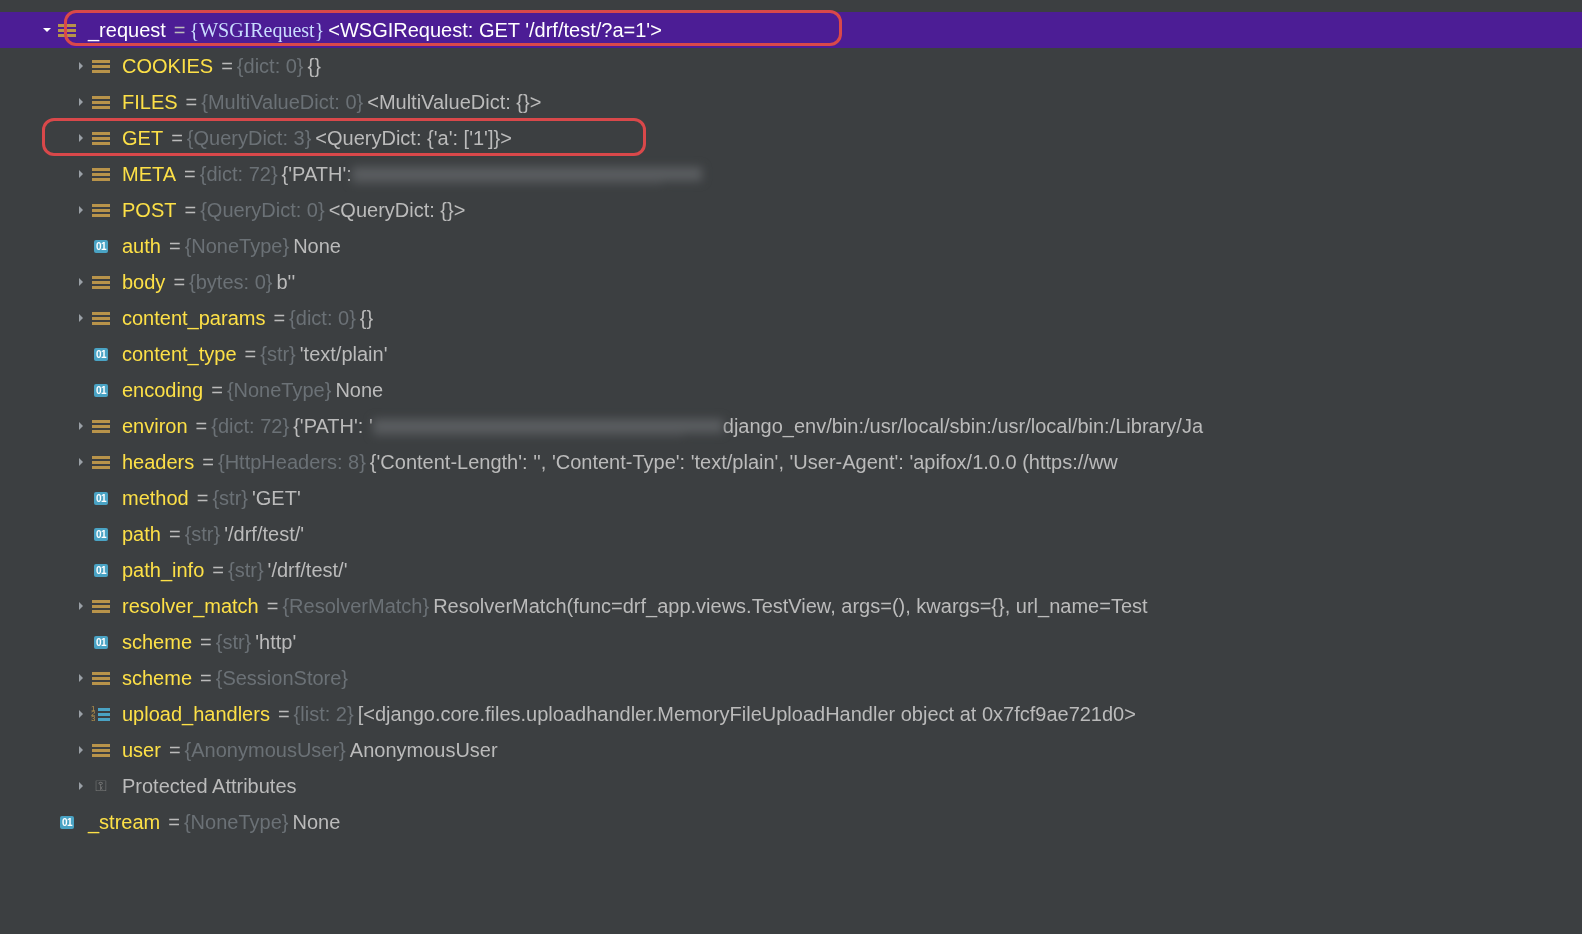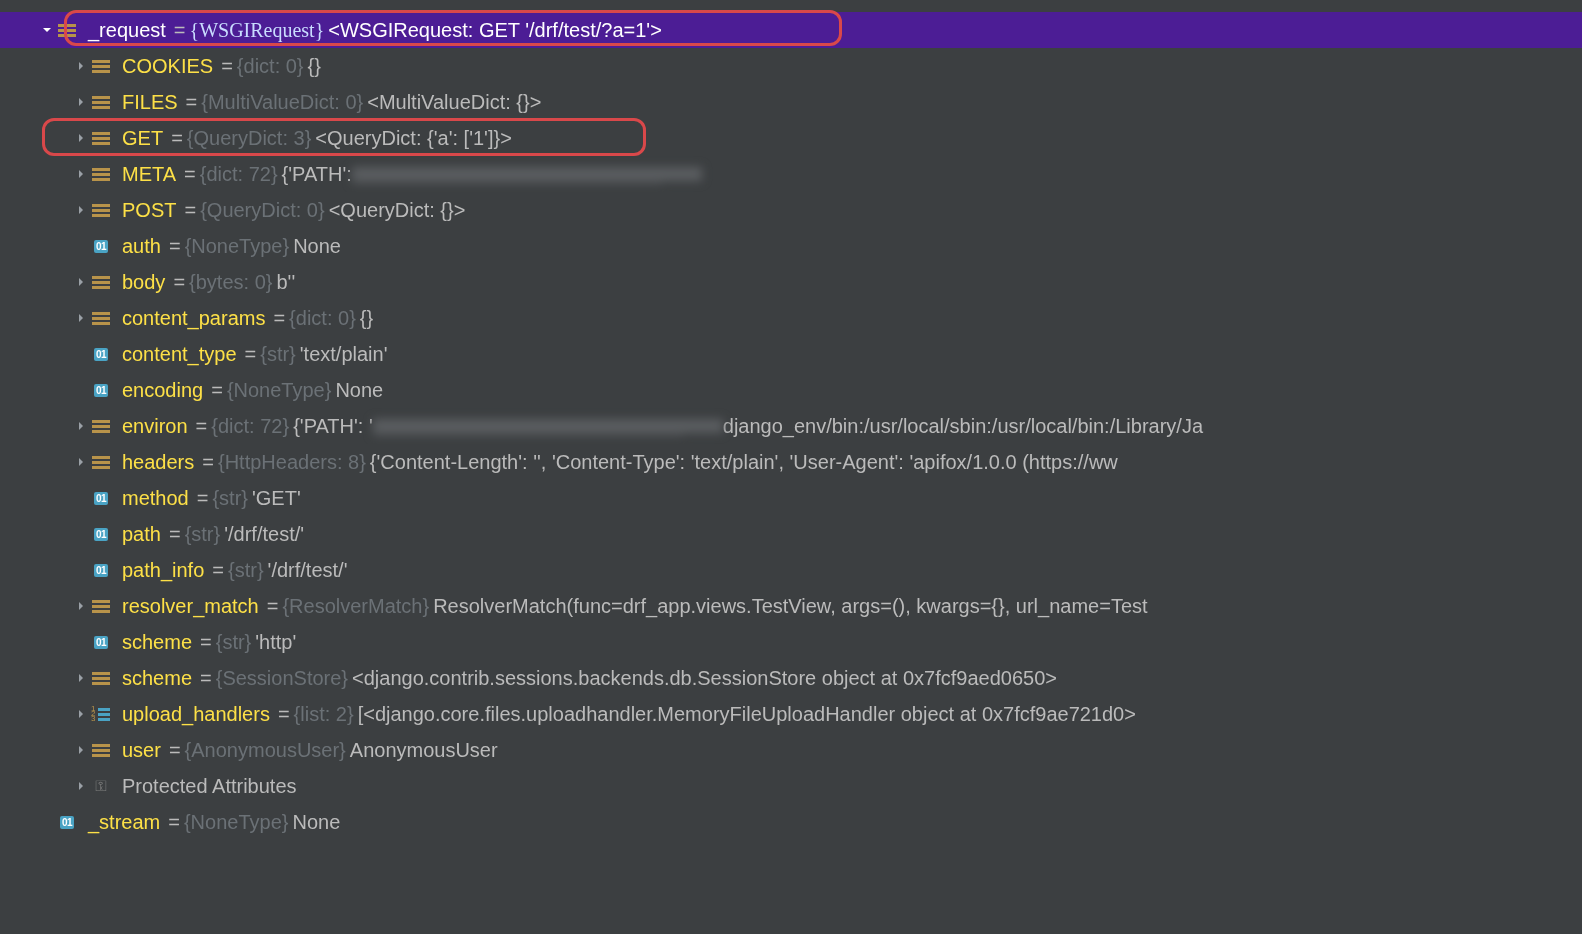--- a/index.html
+++ b/index.html
@@ -410,21 +410,20 @@
         <div class="icon">
           <div class="icon-dict">
             <span></span>
             <span></span>
             <span></span>
           </div>
         </div>
         <span class="varname">scheme</span>
         <span class="eq">=</span>
         <span class="type">{SessionStore} </span>
-        <span class="val">&lt;django.contrib.sessions.backends.db.SessionStore object at 0x7fcf9aed0650&gt;</span>
       </div>
       <div class="row">
         <div class="indent-child"></div>
         <div class="arrow">
           <svg viewBox="0 0 10 10">
             <path d="M3 1 L7 5 L3 9 Z"></path>
           </svg>
         </div>
         <div class="icon">
           <div class="icon-list">

